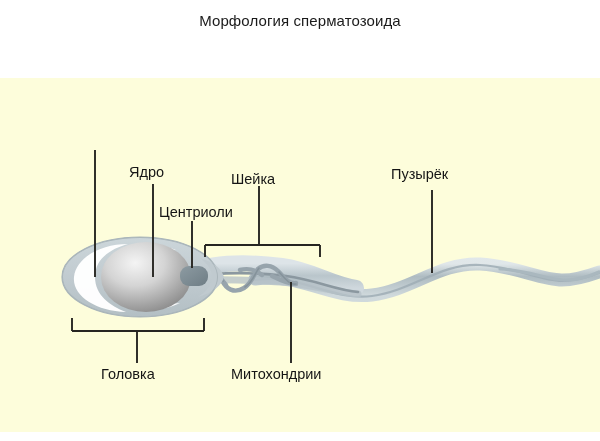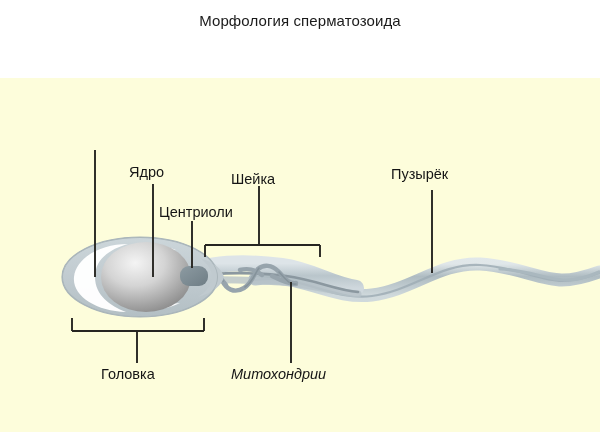--- a/index.html
+++ b/index.html
@@ -52,21 +52,21 @@
     color: #151515;
     white-space: nowrap;
     line-height: 1;
   }
   .lbl-acrosome { left: 7px;   top: 129px; }
   .lbl-nucleus  { left: 129px; top: 165px; }
   .lbl-neck     { left: 231px; top: 172px; }
   .lbl-tail     { left: 391px; top: 167px; }
   .lbl-centriole{ left: 159px; top: 193px; margin-top: 12px; }
   .lbl-head     { left: 101px; top: 367px; }
-  .lbl-mito     { left: 231px; top: 367px; font-style: italic; }
+  .lbl-mito     { left: 231px; top: 367px; }
 </style>
 </head>
 <body>
 
 <div id="figure-root">
 
   <div id="title">Морфология сперматозоида</div>
 
   <div id="panel"></div>
 

